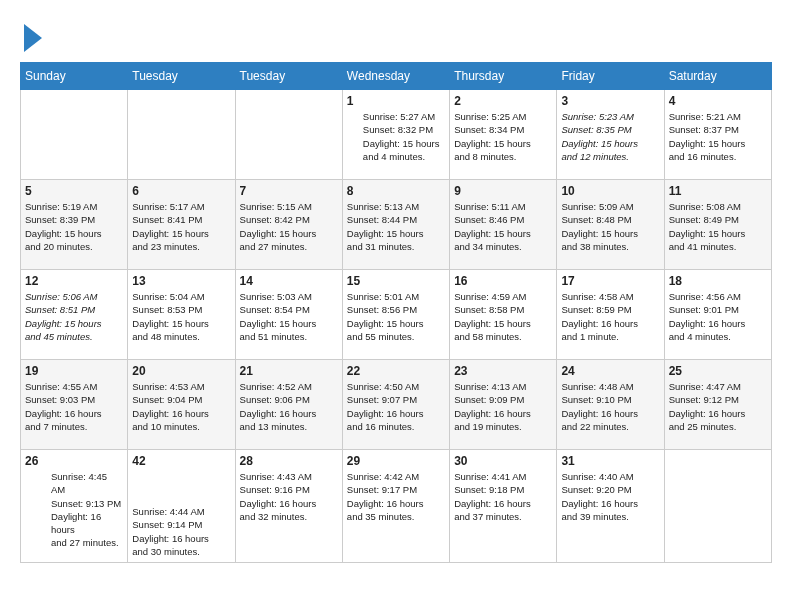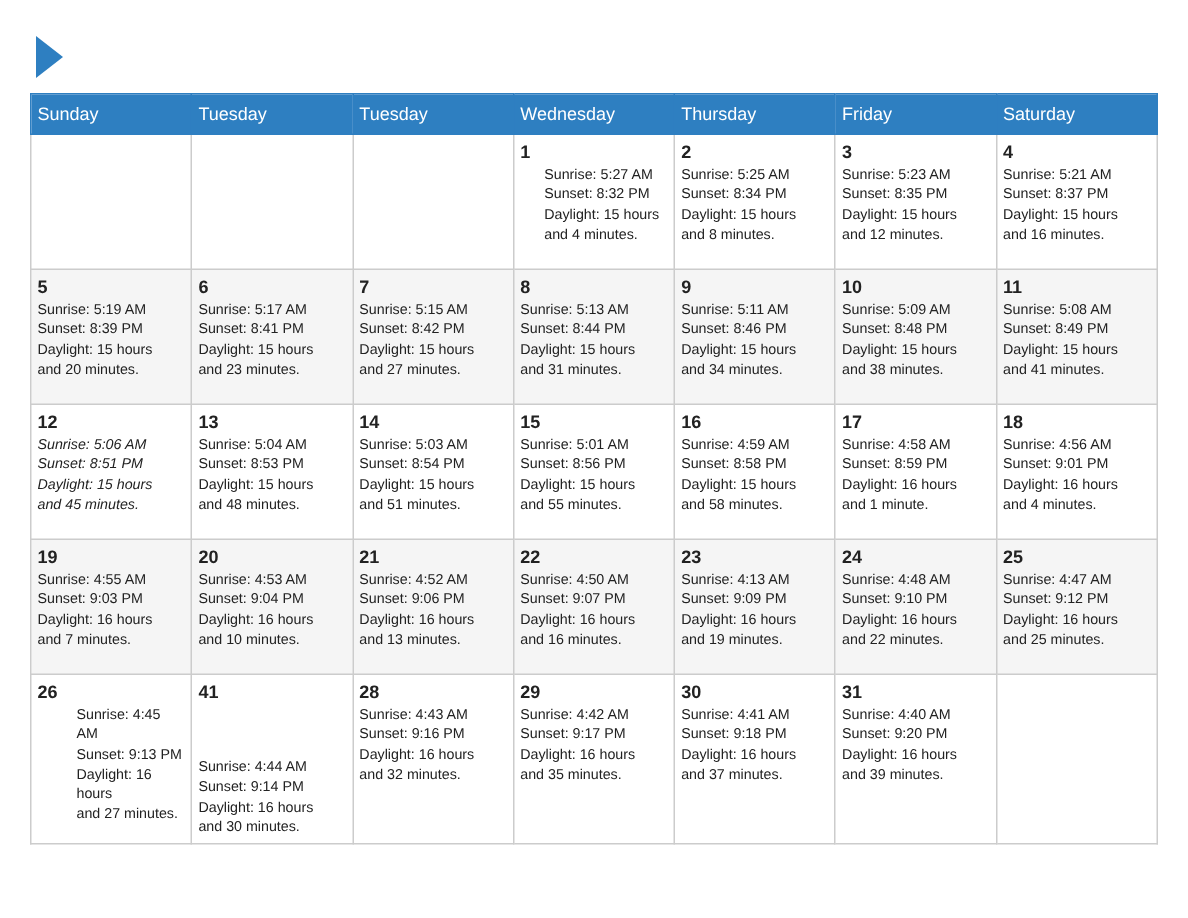--- a/index.html
+++ b/index.html
@@ -125,21 +125,21 @@
         </td>
         <td>
           <span class="day-num">2</span>
           <div class="cell-text" style="white-space: pre-line;">Sunrise: 5:25 AM
 Sunset: 8:34 PM
 Daylight: 15 hours
 and 8 minutes.</div>
         </td>
         <td>
           <span class="day-num">3</span>
-          <div class="cell-text" style="white-space: pre-line;">Sunrise: 5:23 AM
+          <div class="cell-text" style="white-space: pre-line; font-style: italic;">Sunrise: 5:23 AM
 Sunset: 8:35 PM
 Daylight: 15 hours
 and 12 minutes.</div>
         </td>
         <td>
           <span class="day-num">4</span>
           <div class="cell-text" style="white-space: pre-line;">Sunrise: 5:21 AM
 Sunset: 8:37 PM
 Daylight: 15 hours
 and 16 minutes.</div>
@@ -300,21 +300,21 @@
       </tr>
       <tr>
         <td>
           <span class="day-num">26</span>
           <div class="cell-text" style="white-space: pre-line; margin-left: 26px;">Sunrise: 4:45 AM
 Sunset: 9:13 PM
 Daylight: 16 hours
 and 27 minutes.</div>
         </td>
         <td>
-          <span class="day-num">41</span>
+          <span class="day-num">42</span>
           <div class="cell-text" style="white-space: pre-line; margin-top: 37px;">Sunrise: 4:44 AM
 Sunset: 9:14 PM
 Daylight: 16 hours
 and 30 minutes.</div>
         </td>
         <td>
           <span class="day-num">28</span>
           <div class="cell-text" style="white-space: pre-line;">Sunrise: 4:43 AM
 Sunset: 9:16 PM
 Daylight: 16 hours

